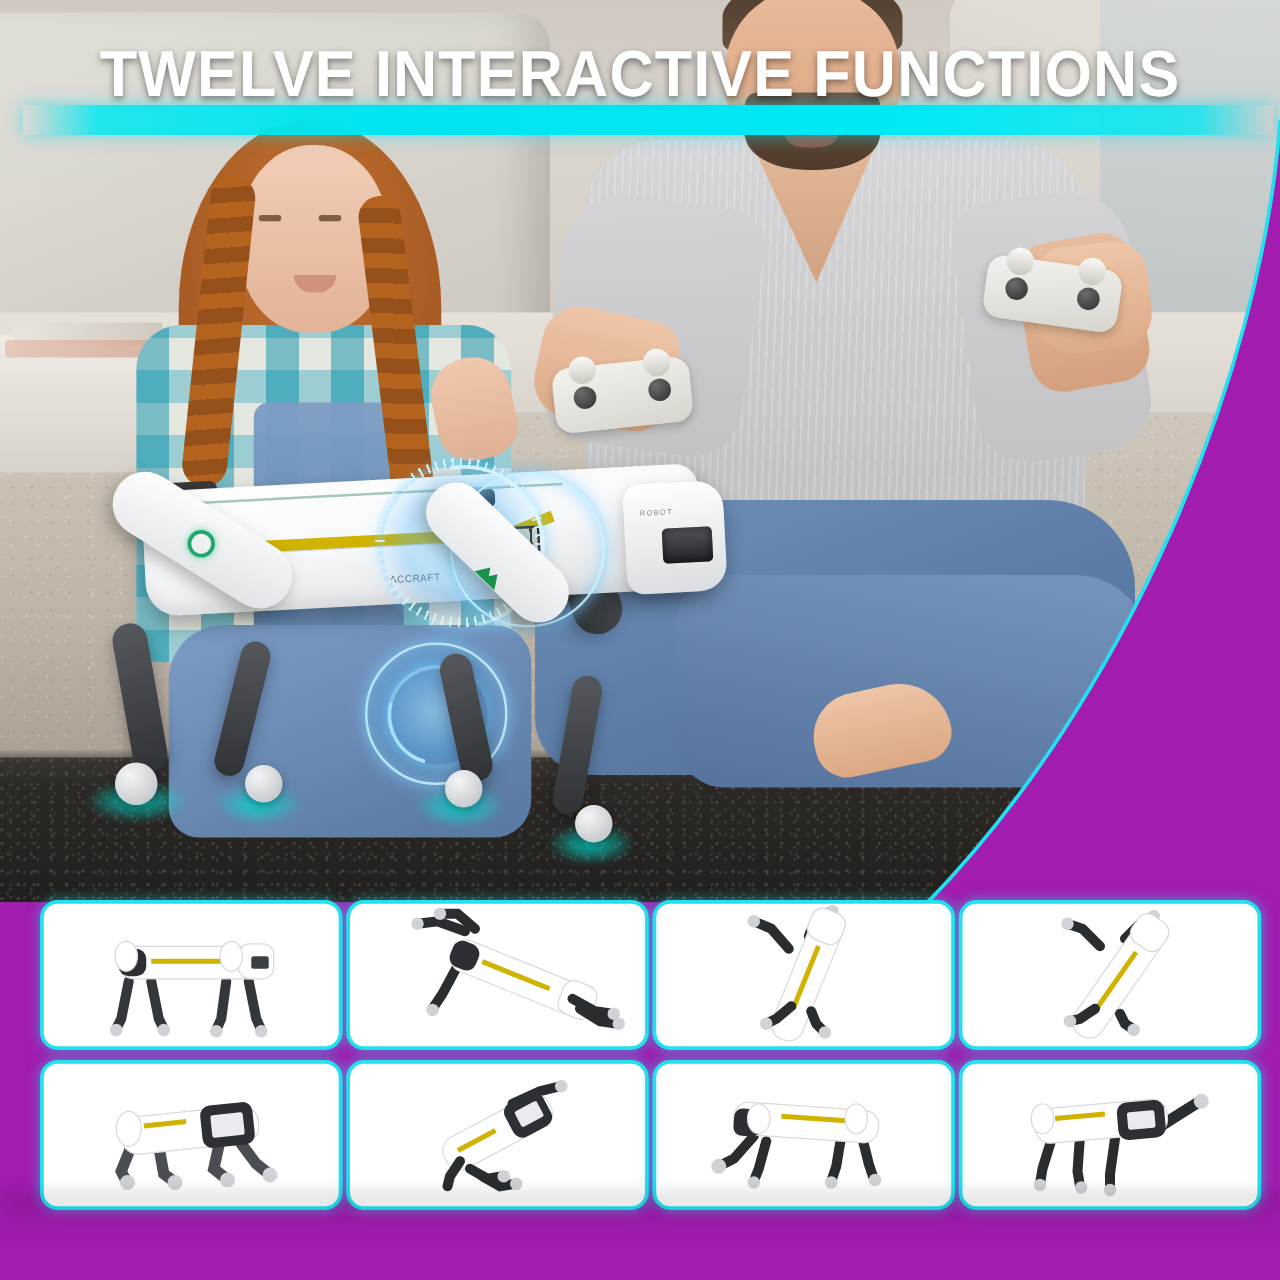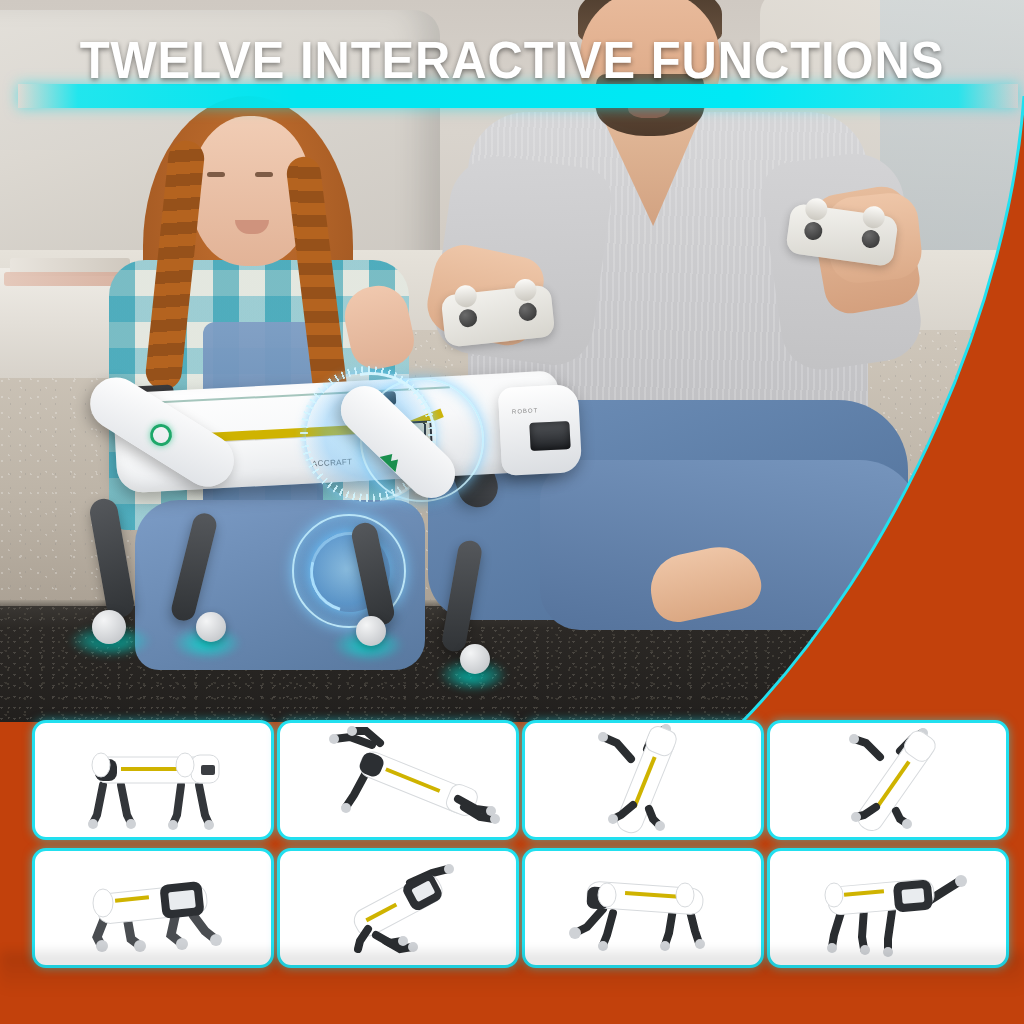--- a/index.html
+++ b/index.html
@@ -1,19 +1,19 @@
 <!DOCTYPE html>
 <html><head>
 <meta charset="utf-8">
 <title>Twelve Interactive Functions</title>
 <style>
   html,body{margin:0;padding:0;background:#ffffff;}
   body{width:1024px;height:1024px;overflow:hidden;font-family:"Liberation Sans",sans-serif;}
 
-  #page{position:relative;width:1024px;height:1024px;background:#c2410c;overflow:hidden;}
+  #page{position:relative;width:1024px;height:1024px;background:#a21caf;overflow:hidden;}
 
   
   .hero-wrap{position:absolute;left:0;top:0;width:1024px;height:728px;overflow:hidden;}
 
   
   .hero-clip{
     position:absolute;left:0;top:0;width:1024px;height:722px;overflow:hidden;
     -webkit-clip-path: path("M0,0 L1024,0 L1024,96 C1010,300 900,560 742,722 L0,722 Z");
     clip-path: path("M0,0 L1024,0 L1024,96 C1010,300 900,560 742,722 L0,722 Z");
   }

